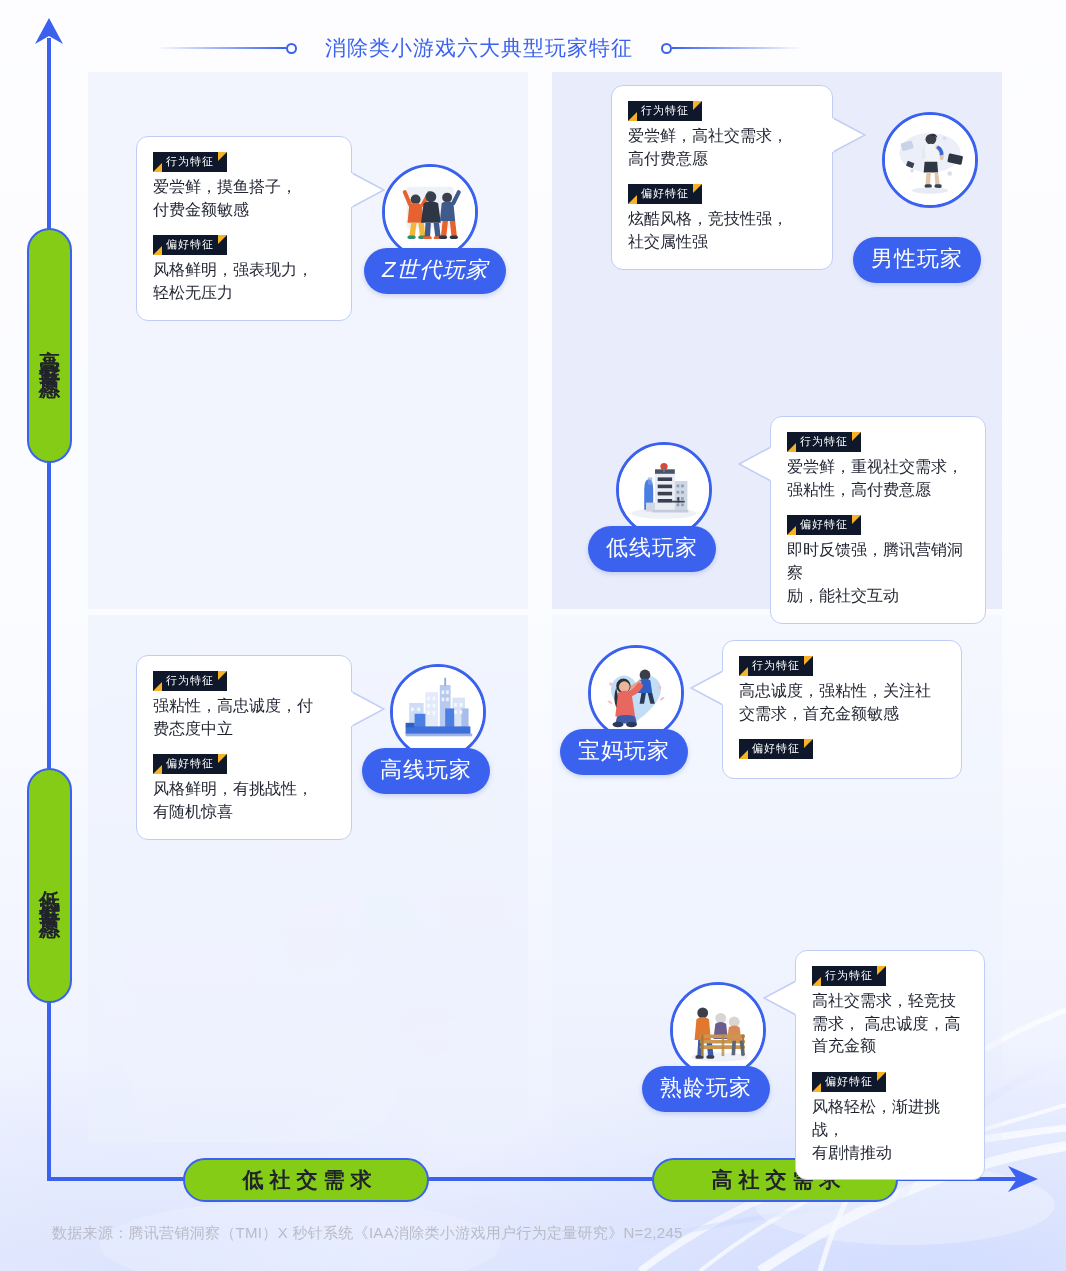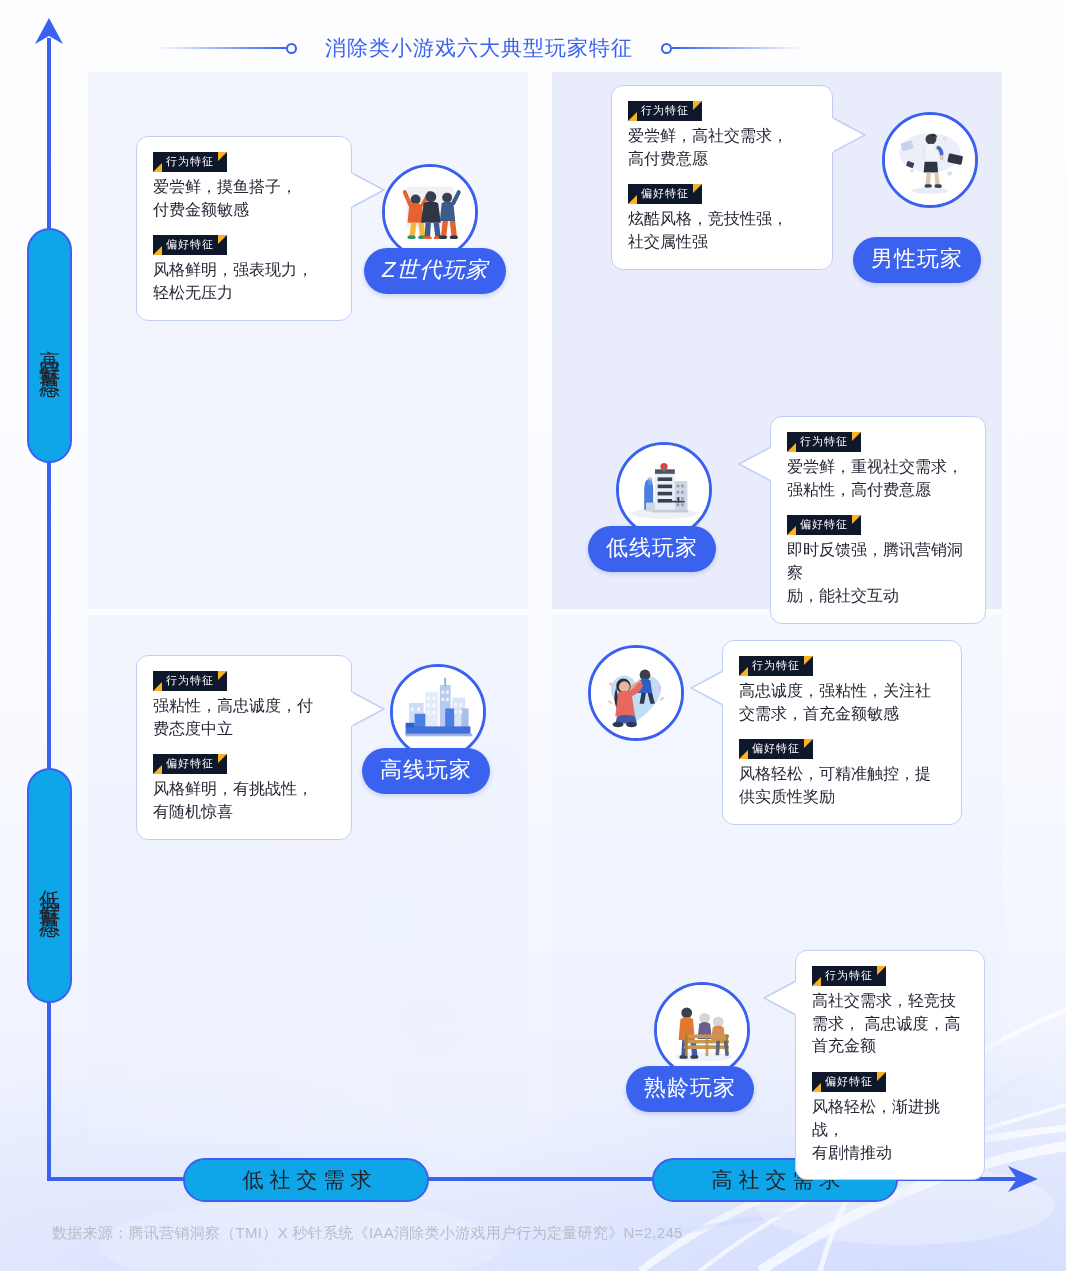--- a/index.html
+++ b/index.html
@@ -48,24 +48,25 @@
     position: absolute; left: 47px; top: 1177px; width: 975px; height: 4px;
     background: #3b62ef;
   }
   #axis-h-arrow {
     position: absolute; left: 1008px; top: 1166px; width: 30px; height: 26px;
   }
 
   .axis-pill {
     position: absolute;
     border: 2.5px solid #3b62ef;
-    background: #0ea5e9;
+    background: #84cc16;
     border-radius: 100px;
     display: flex; align-items: center; justify-content: center;
     color: #20232b;
+    font-weight: bold;
   }
   .axis-pill.vert {
     left: 27px; width: 45px;
     writing-mode: vertical-rl;
     font-size: 21px; letter-spacing: 7px;
     padding-top: 10px;
   }
   #axis-label-high-try { top: 228px; height: 235px; }
   #axis-label-low-try  { top: 768px; height: 235px; }
   .axis-pill.horiz {
@@ -441,22 +442,20 @@
       <path d="M33,2 L1,19 L33,36" fill="#ffffff" stroke="#c2cdf6" stroke-width="1.5"></path>
       <line x1="34" y1="2" x2="34" y2="36" stroke="#ffffff" stroke-width="3"></line>
     </svg>
     <div class="feat">
       <span class="badge">行为特征</span>
       <div class="feat-text">高忠诚度，强粘性，关注社
 交需求，首充金额敏感</div>
     </div>
     <div class="feat">
       <span class="badge">偏好特征</span>
-      <div class="feat-text">风格轻松，可精准触控，提
-供实质性奖励</div>
     </div>
   </div>
   <div class="avatar-wrap" style="left:588px; top:645px;">
     <div class="avatar">
       <svg viewBox="0 0 100 100">
         <rect width="100" height="100" fill="#ffffff"></rect>
         <path d="M50,82 C22,62 16,44 28,34 C38,26 48,34 50,40 C52,34 62,26 72,34 C84,44 78,62 50,82z" fill="#8fc2ee" opacity=".55"></path>
         <circle cx="60" cy="30" r="6" fill="#3a3f4a"></circle>
         <path d="M54,36 q6,-4 12,0 l2,14 h-16z" fill="#2f5ec4"></path>
         <path d="M56,50 l-2,12 h5 l2,-12z" fill="#2b3a55"></path>
@@ -469,20 +468,21 @@
         <path d="M45,50 q6,-3 9,-8" stroke="#e8685f" stroke-width="7" stroke-linecap="round" fill="none"></path>
         <path d="M29,76 q10,-3 20,0 l2,8 h-24z" fill="#3f5aa8"></path>
         <ellipse cx="30" cy="85" rx="6" ry="3" fill="#2b3a55"></ellipse>
         <ellipse cx="45" cy="85" rx="6" ry="3" fill="#2b3a55"></ellipse>
         <path d="M24,62 q-3,-5 -6,-3 q3,4 6,3z" fill="#f2a0b8" opacity=".7"></path>
         <path d="M76,58 q3,-5 6,-3 q-3,4 -6,3z" fill="#f2a0b8" opacity=".7"></path>
         <circle cx="22" cy="40" r="2" fill="#f3b7cb" opacity=".8"></circle>
         <circle cx="76" cy="44" r="2" fill="#f3b7cb" opacity=".8"></circle>
       </svg>
     </div>
+    <div class="name-pill" style="left:-28px; top:84px;">宝妈玩家</div>
   </div>
 </div>
 
 <div class="player">
   <div class="bubble" style="left:795px; top:950px; width:190px;">
     <svg class="tail" style="left:-33px; top:28px;" viewBox="0 0 34 40">
       <path d="M33,2 L1,19 L33,36" fill="#ffffff" stroke="#c2cdf6" stroke-width="1.5"></path>
       <line x1="34" y1="2" x2="34" y2="36" stroke="#ffffff" stroke-width="3"></line>
     </svg>
     <div class="feat">
@@ -490,21 +490,21 @@
       <div class="feat-text">高社交需求，轻竞技
 需求， 高忠诚度，高
 首充金额</div>
     </div>
     <div class="feat">
       <span class="badge">偏好特征</span>
       <div class="feat-text">风格轻松，渐进挑战，
 有剧情推动</div>
     </div>
   </div>
-  <div class="avatar-wrap" style="left:654px; top:982px;">
+  <div class="avatar-wrap" style="left:670px; top:982px;">
     <div class="avatar">
       <svg viewBox="0 0 100 100">
         <rect width="100" height="100" fill="#ffffff"></rect>
         <ellipse cx="52" cy="80" rx="32" ry="5" fill="#eef1f7"></ellipse>
         <circle cx="53" cy="37" r="6" fill="#d8d5d2"></circle>
         <path d="M47,43 q6,-4 12,0 l2,17 h-16z" fill="#6d5d8c"></path>
         <circle cx="68" cy="41" r="6" fill="#d8d5d2"></circle>
         <path d="M62,47 q6,-4 12,0 l2,15 h-16z" fill="#d98a52"></path>
         <circle cx="33" cy="31" r="6" fill="#3a3f4a"></circle>
         <path d="M26,38 q7,-5 14,0 l2,23 h-18z" fill="#e0792f"></path>

